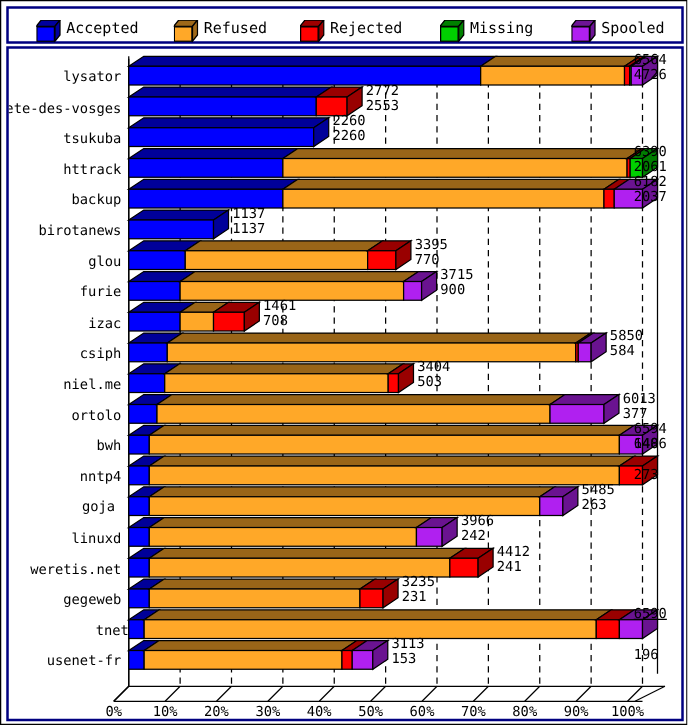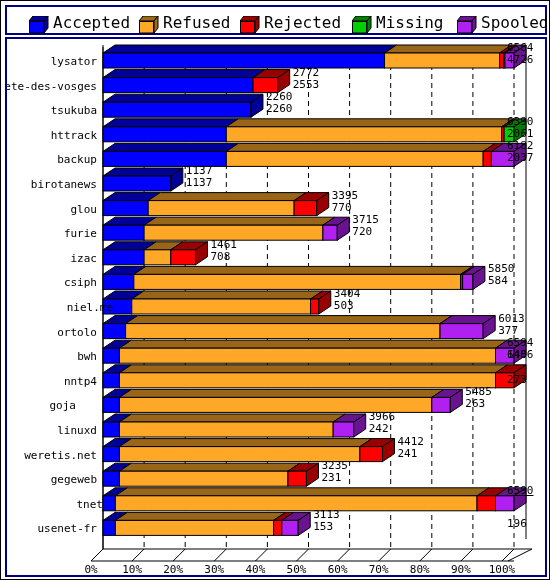--- a/index.html
+++ b/index.html
@@ -40,21 +40,21 @@
   }
   .legend-cube {
     position: relative;
     width: 18px;
     height: 15px;
     margin-right: 6px;
     margin-top: 3px;
   }
   .legend-cube svg { position:absolute; left:0; top:0; }
   .legend-label {
-    font-size: 16px;
+    font-size: 12px;
     color: #000;
     white-space: nowrap;
     letter-spacing: 0px;
   }
 
   
   #plot {
     position: absolute;
     left: 4px;
     top: 36px;
@@ -401,40 +401,40 @@
         <div class="valuelabel" style="left: 500px; top: 101.4px;">6182</div>
         <div class="valuelabel" style="left: 500px; top: 113.4px;">2037</div>
         <div class="ylabel" style="top: 140px; right: 448px;">birotanews</div>
         <div class="valuelabel" style="left: 178.815px; top: 126px;">1137</div>
         <div class="valuelabel" style="left: 178.815px; top: 138px;">1137</div>
         <div class="ylabel" style="top: 164.6px; right: 448px;">glou</div>
         <div class="valuelabel" style="left: 324.72px; top: 150.6px;">3395</div>
         <div class="valuelabel" style="left: 324.72px; top: 162.6px;">770</div>
         <div class="ylabel" style="top: 189.2px; right: 448px;">furie</div>
         <div class="valuelabel" style="left: 345.27px; top: 175.2px;">3715</div>
-        <div class="valuelabel" style="left: 345.27px; top: 187.2px;">720</div>
+        <div class="valuelabel" style="left: 345.27px; top: 187.2px;">900</div>
         <div class="ylabel" style="top: 213.8px; right: 448px;">izac</div>
         <div class="valuelabel" style="left: 203.475px; top: 199.8px;">1461</div>
         <div class="valuelabel" style="left: 203.475px; top: 211.8px;">708</div>
         <div class="ylabel" style="top: 238.4px; right: 448px;">csiph</div>
         <div class="valuelabel" style="left: 480.9px; top: 224.4px;">5850</div>
         <div class="valuelabel" style="left: 480.9px; top: 236.4px;">584</div>
-        <div class="ylabel" style="top: 263px; right: 432px; padding-left: 16px;">niel.me</div>
+        <div class="ylabel" style="top: 263px; right: 448px; padding-left: 16px;">niel.me</div>
         <div class="valuelabel" style="left: 326.775px; top: 249px;">3404</div>
         <div class="valuelabel" style="left: 326.775px; top: 261px;">503</div>
         <div class="ylabel" style="top: 287.6px; right: 448px;">ortolo</div>
         <div class="valuelabel" style="left: 491.175px; top: 273.6px;">6013</div>
         <div class="valuelabel" style="left: 491.175px; top: 285.6px;">377</div>
         <div class="ylabel" style="top: 312.2px; right: 448px;">bwh</div>
         <div class="valuelabel" style="left: 500px; top: 298.2px;">6594</div>
         <div class="valuelabel" style="left: 500px; top: 310.2px;">140</div>
         <div class="ylabel" style="top: 336.8px; right: 448px;">nntp4</div>
         <div class="valuelabel" style="left: 500px; top: 310px;">6486</div>
         <div class="valuelabel" style="left: 500px; top: 334.8px;">273</div>
-        <div class="ylabel" style="top: 361.4px; right: 469px;">goja</div>
+        <div class="ylabel" style="top: 361.4px; right: 453px;">goja</div>
         <div class="valuelabel" style="left: 458.295px; top: 347.4px;">5485</div>
         <div class="valuelabel" style="left: 458.295px; top: 359.4px;">263</div>
         <div class="ylabel" style="top: 386px; right: 448px;">linuxd</div>
         <div class="valuelabel" style="left: 361.71px; top: 372px;">3966</div>
         <div class="valuelabel" style="left: 361.71px; top: 384px; text-align: center;">242</div>
         <div class="ylabel" style="top: 410.6px; right: 448px;">weretis.net</div>
         <div class="valuelabel" style="left: 390.48px; top: 396.6px;">4412</div>
         <div class="valuelabel" style="left: 390.48px; top: 408.6px; text-align: right;">241</div>
         <div class="ylabel" style="top: 435.2px; right: 448px;">gegeweb</div>
         <div class="valuelabel" style="left: 314.445px; top: 421.2px;">3235</div>

